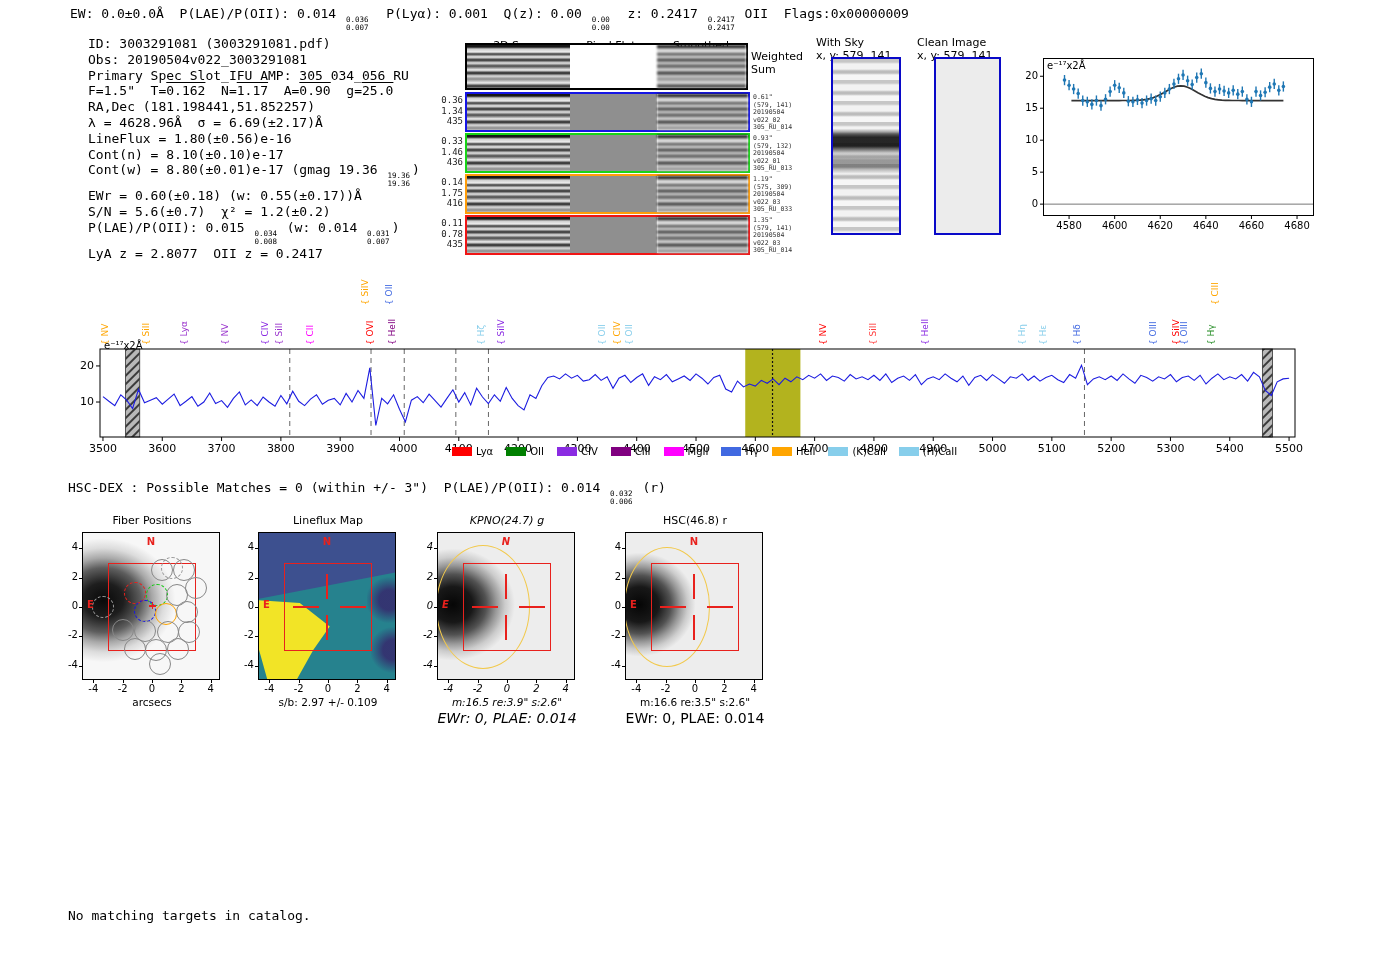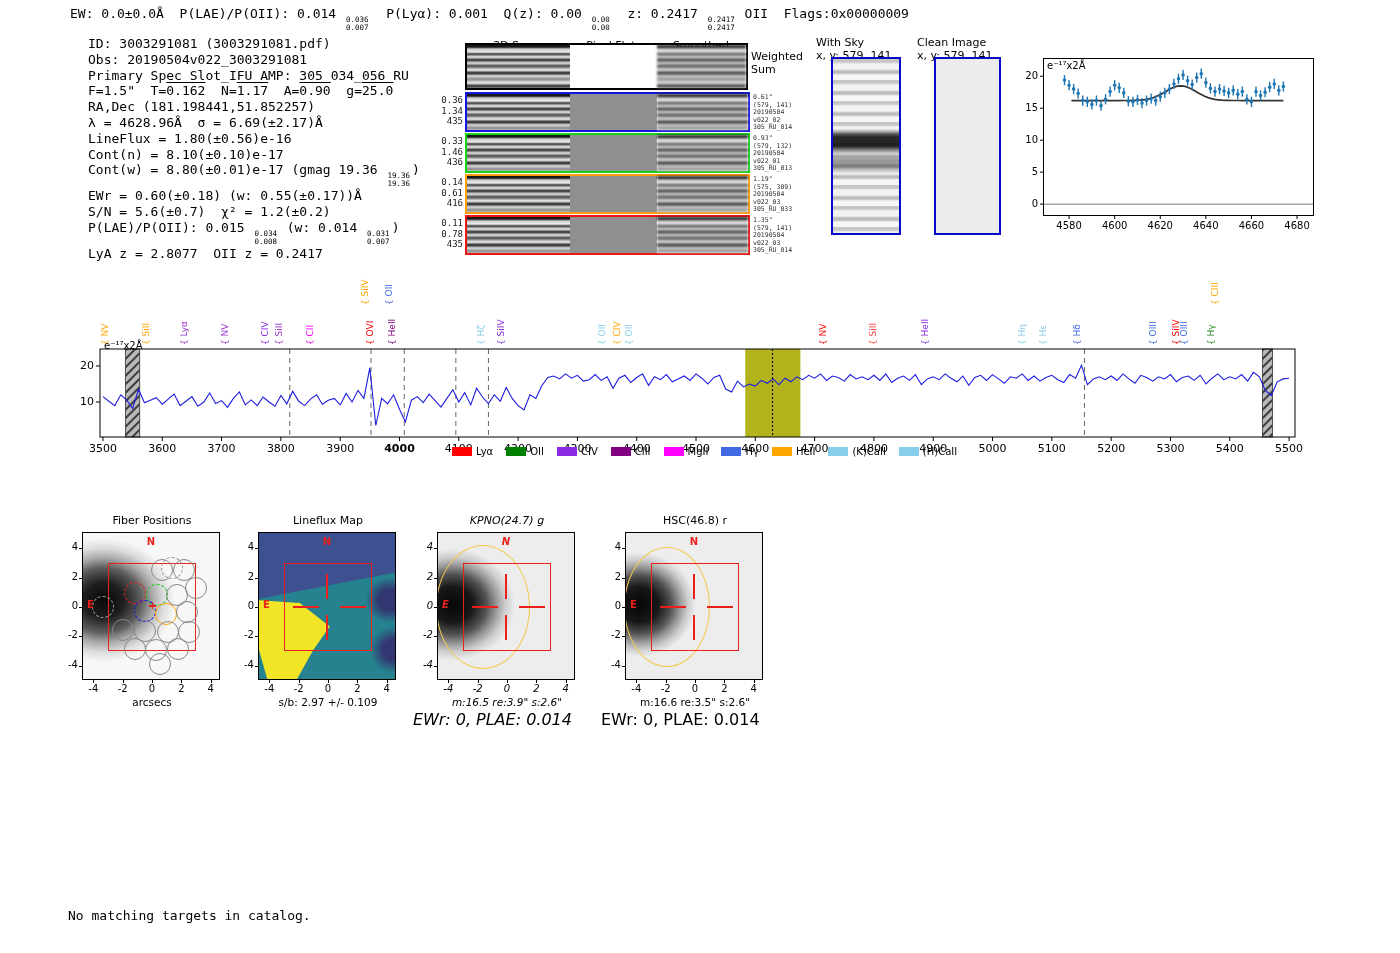--- a/index.html
+++ b/index.html
@@ -50,21 +50,21 @@
             transform-origin:0 100%;transform:rotate(-90deg);}
   #legend{left:452px;top:446px;display:flex;gap:13px;align-items:center;}
   .lgitem{display:flex;align-items:center;font-size:10px;gap:4px;}
   .sw{display:inline-block;width:20px;height:9px;}
   #hscdex{left:68px;top:480px;font-size:13px;white-space:pre;}
   
   .cutout{position:absolute;top:532px;width:138px;height:148px;border:1px solid #000;box-sizing:border-box;overflow:visible;}
   .cutout-inner{position:absolute;inset:0;overflow:hidden;}
   .cutout-title{position:absolute;top:-19px;left:-20px;width:178px;text-align:center;font-size:11px;}
   .cutout-xlabel{position:absolute;top:163px;left:-25px;width:188px;text-align:center;font-size:10.5px;}
-  .cutout-xlabel2{position:absolute;top:177px;left:-25px;width:188px;text-align:left;font-size:16px;}
+  .cutout-xlabel2{position:absolute;top:177px;left:-25px;width:188px;text-align:center;font-size:14px;}
   .nlabel{position:absolute;top:3px;left:0;right:0;text-align:center;color:#e8211d;font-size:10px;font-weight:bold;}
   .elabel{position:absolute;top:66px;left:4px;color:#e8211d;font-size:10px;font-weight:bold;}
   .redsq{position:absolute;left:25px;top:30px;width:88px;height:88px;border:1.5px solid #e8211d;box-sizing:border-box;}
   .ch{position:absolute;background:#e8211d;}
   .chv1{left:67px;top:41px;width:2px;height:25px;}
   .chv2{left:67px;top:82px;width:2px;height:25px;}
   .chh1{left:34px;top:73px;width:26px;height:2px;}
   .chh2{left:81px;top:73px;width:26px;height:2px;}
   .fiber{position:absolute;width:22px;height:22px;border-radius:50%;box-sizing:border-box;}
   #fiberpos .cutout-inner{background:
@@ -139,21 +139,21 @@
           <div>0.93"</div>
           <div>(579, 132)</div>
           <div>20190504</div>
           <div>v022_01</div>
           <div>305_RU_013</div>
         </div>
       </div>
       <div class="specrow-wrap">
         <div class="specrow-left mono">
           <div>0.14</div>
-          <div>0.61</div>
+          <div>1.75</div>
           <div>416</div>
         </div>
         <div class="specrow" style="border-color: rgb(255, 157, 10);">
           <div class="seg1 strip"></div>
           <div class="seg2"></div>
           <div class="seg3 strip strip-sm"></div>
         </div>
         <div class="specrow-right mono">
           <div>1.19"</div>
           <div>(575, 309)</div>
@@ -369,21 +369,21 @@
         <line x1="1129.7642679900746" y1="88" x2="1129.7642679900746" y2="92" stroke="#000" stroke-width="1"></line>
         <line x1="1189.0694789081886" y1="88" x2="1189.0694789081886" y2="92" stroke="#000" stroke-width="1"></line>
         <line x1="-4" y1="53.01639344262295" x2="0" y2="53.01639344262295" stroke="#000" stroke-width="1"></line>
         <line x1="-4" y1="16.950819672131146" x2="0" y2="16.950819672131146" stroke="#000" stroke-width="1"></line>
       </svg>
       <span class="tick sans" style="left: -15.0347px; top: 93px; width: 36px; text-align: center;">3500</span>
       <span class="tick sans" style="left: 44.2705px; top: 93px; width: 36px; text-align: center;">3600</span>
       <span class="tick sans" style="left: 103.576px; top: 93px; width: 36px; text-align: center;">3700</span>
       <span class="tick sans" style="left: 162.881px; top: 93px; width: 36px; text-align: center;">3800</span>
       <span class="tick sans" style="left: 222.186px; top: 93px; width: 36px; text-align: center;">3900</span>
-      <span class="tick sans" style="left: 281.491px; top: 93px; width: 36px; text-align: center; font-weight: bold;">4000</span>
+      <span class="tick sans" style="left: 281.491px; top: 93px; width: 36px; text-align: right;">4000</span>
       <span class="tick sans" style="left: 340.797px; top: 93px; width: 36px; text-align: center;">4100</span>
       <span class="tick sans" style="left: 400.102px; top: 93px; width: 36px; text-align: center;">4200</span>
       <span class="tick sans" style="left: 459.407px; top: 93px; width: 36px; text-align: center;">4300</span>
       <span class="tick sans" style="left: 518.712px; top: 93px; width: 36px; text-align: center;">4400</span>
       <span class="tick sans" style="left: 578.017px; top: 93px; width: 36px; text-align: center;">4500</span>
       <span class="tick sans" style="left: 637.323px; top: 93px; width: 36px; text-align: center;">4600</span>
       <span class="tick sans" style="left: 696.628px; top: 93px; width: 36px; text-align: center;">4700</span>
       <span class="tick sans" style="left: 755.933px; top: 93px; width: 36px; text-align: center;">4800</span>
       <span class="tick sans" style="left: 815.238px; top: 93px; width: 36px; text-align: center;">4900</span>
       <span class="tick sans" style="left: 874.543px; top: 93px; width: 36px; text-align: center;">5000</span>
@@ -454,20 +454,21 @@
       <span class="lgitem">
         <span class="sw" style="background: rgb(135, 206, 235);"></span>
         <span>(K)CaII</span>
       </span>
       <span class="lgitem">
         <span class="sw" style="background: rgb(135, 206, 235);"></span>
         <span>(H)CaII</span>
       </span>
     </div>
 
+  <div id="hscdex" class="abs mono">HSC-DEX : Possible Matches = 0 (within +/- 3")  P(LAE)/P(OII): 0.014 <span class="frac"><span>0.032</span><span>0.006</span></span> (r)</div>
 
   <div id="fiberpos" class="cutout" style="left:82px;">
     <div class="cutout-title sans">Fiber Positions</div>
     <div class="cutout-inner">
       <div class="redsq"></div>
       <div id="fiber-circles">
           <div class="fiber" style="left: 41.118px; top: 49.054px; border: 1.4px dashed rgb(232, 33, 29);"></div>
           <div class="fiber" style="left: 63.138px; top: 50.522px; border: 1.4px dashed rgb(22, 200, 22);"></div>
           <div class="fiber" style="left: 51.394px; top: 66.67px; border: 1.4px dashed rgb(21, 21, 230);"></div>
           <div class="fiber" style="left: 71.946px; top: 70.34px; border: 1.4px solid rgb(255, 165, 0);"></div>

